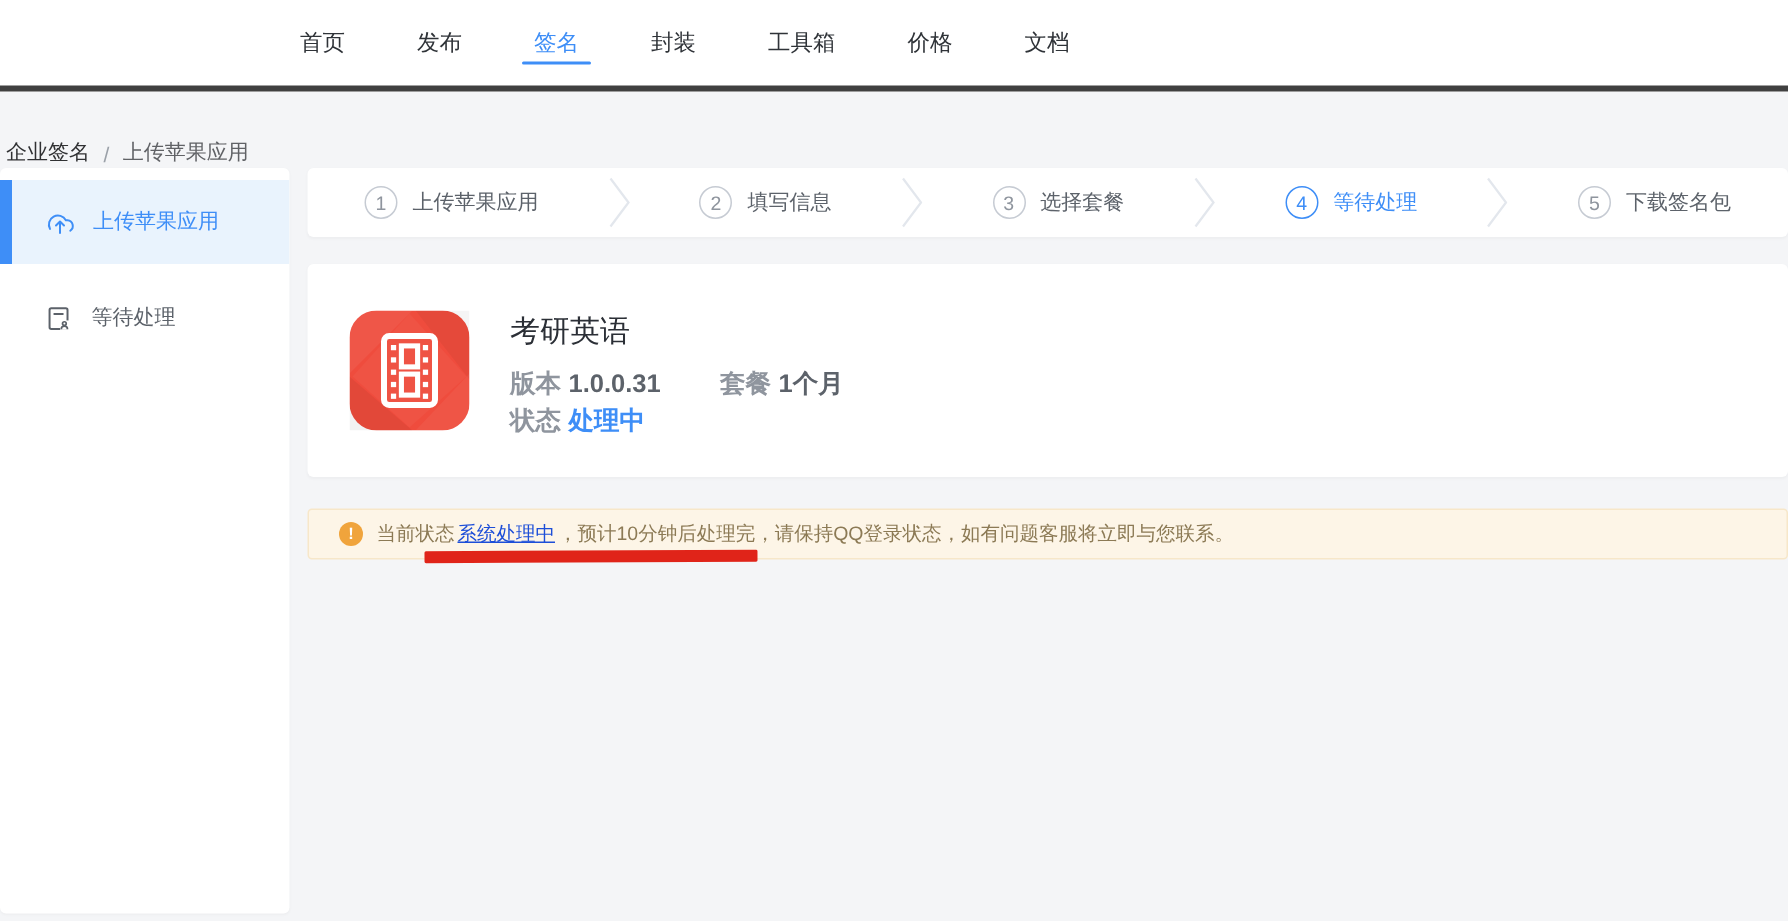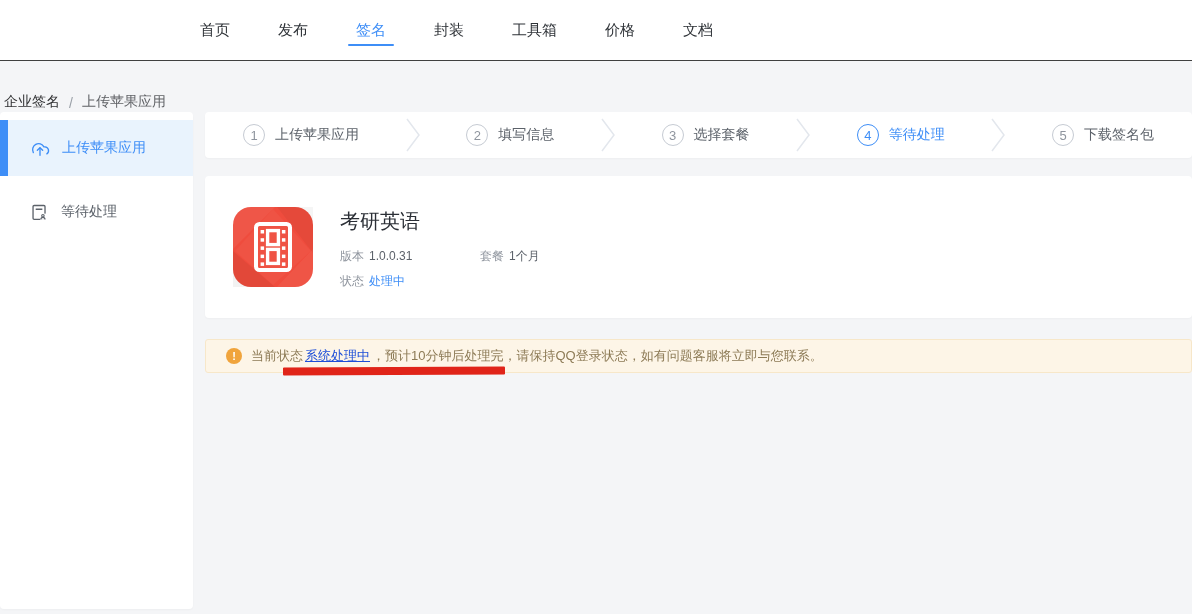--- a/index.html
+++ b/index.html
@@ -7,21 +7,21 @@
   body {
     font-family:"Liberation Sans","DejaVu Sans",sans-serif;
     background:#f4f5f7;
     -webkit-font-smoothing:antialiased;
   }
   .page { position:relative; width:1192px; height:614px; background:#f4f5f7; overflow:hidden; }
 
   
   .header {
     position:absolute; top:0; left:0; right:0; height:61px;
-    background:#fff; border-bottom:1px solid #404040;
+    background:#fff; border-bottom:4px solid #404040;
     display:flex; align-items:stretch; padding-left:200px;
   }
   .nav-item {
     position:relative; display:flex; align-items:center;
     margin-right:48px; font-size:15px; color:#2f3338; cursor:pointer; white-space:nowrap;
   }
   .nav-item.active { color:#3e8ef7; }
   .nav-item.active::after {
     content:""; position:absolute; left:-8px; right:-8px; bottom:14px;
     height:2px; background:#3e8ef7; border-radius:1px;
@@ -73,21 +73,21 @@
   
   .app-card {
     height:142px; background:#fff; border-radius:4px; margin-bottom:21px;
     display:flex; padding:31px 0 0 28px; box-shadow:0 1px 2px rgba(0,0,0,0.03);
   }
   .app-icon { width:80px; height:80px; flex:0 0 80px; }
   .app-info { margin-left:27px; }
   .app-title { font-size:20px; line-height:28px; color:#2b2f36; font-weight:500; margin-bottom:12px; }
   .info-grid {
     display:grid; grid-template-columns:140px 170px auto;
-    row-gap:7px; font-size:12px; line-height:18px;
+    row-gap:7px; font-size:17px; line-height:18px;font-weight:bold;
   }
   .field { white-space:nowrap; }
   .field:nth-child(1){ grid-area:1/1; } .field:nth-child(2){ grid-area:1/2; }
   .field:nth-child(3){ grid-area:2/1; } .field:nth-child(4){ grid-area:2/2; }
   .field:nth-child(5){ grid-area:2/3;margin-top:22px; }
   .f-label { color:#8f959e; margin-right:5px; }
   .f-value { color:#5c626a; }
   .f-value.blue { color:#3e8ef7; }
 
   

